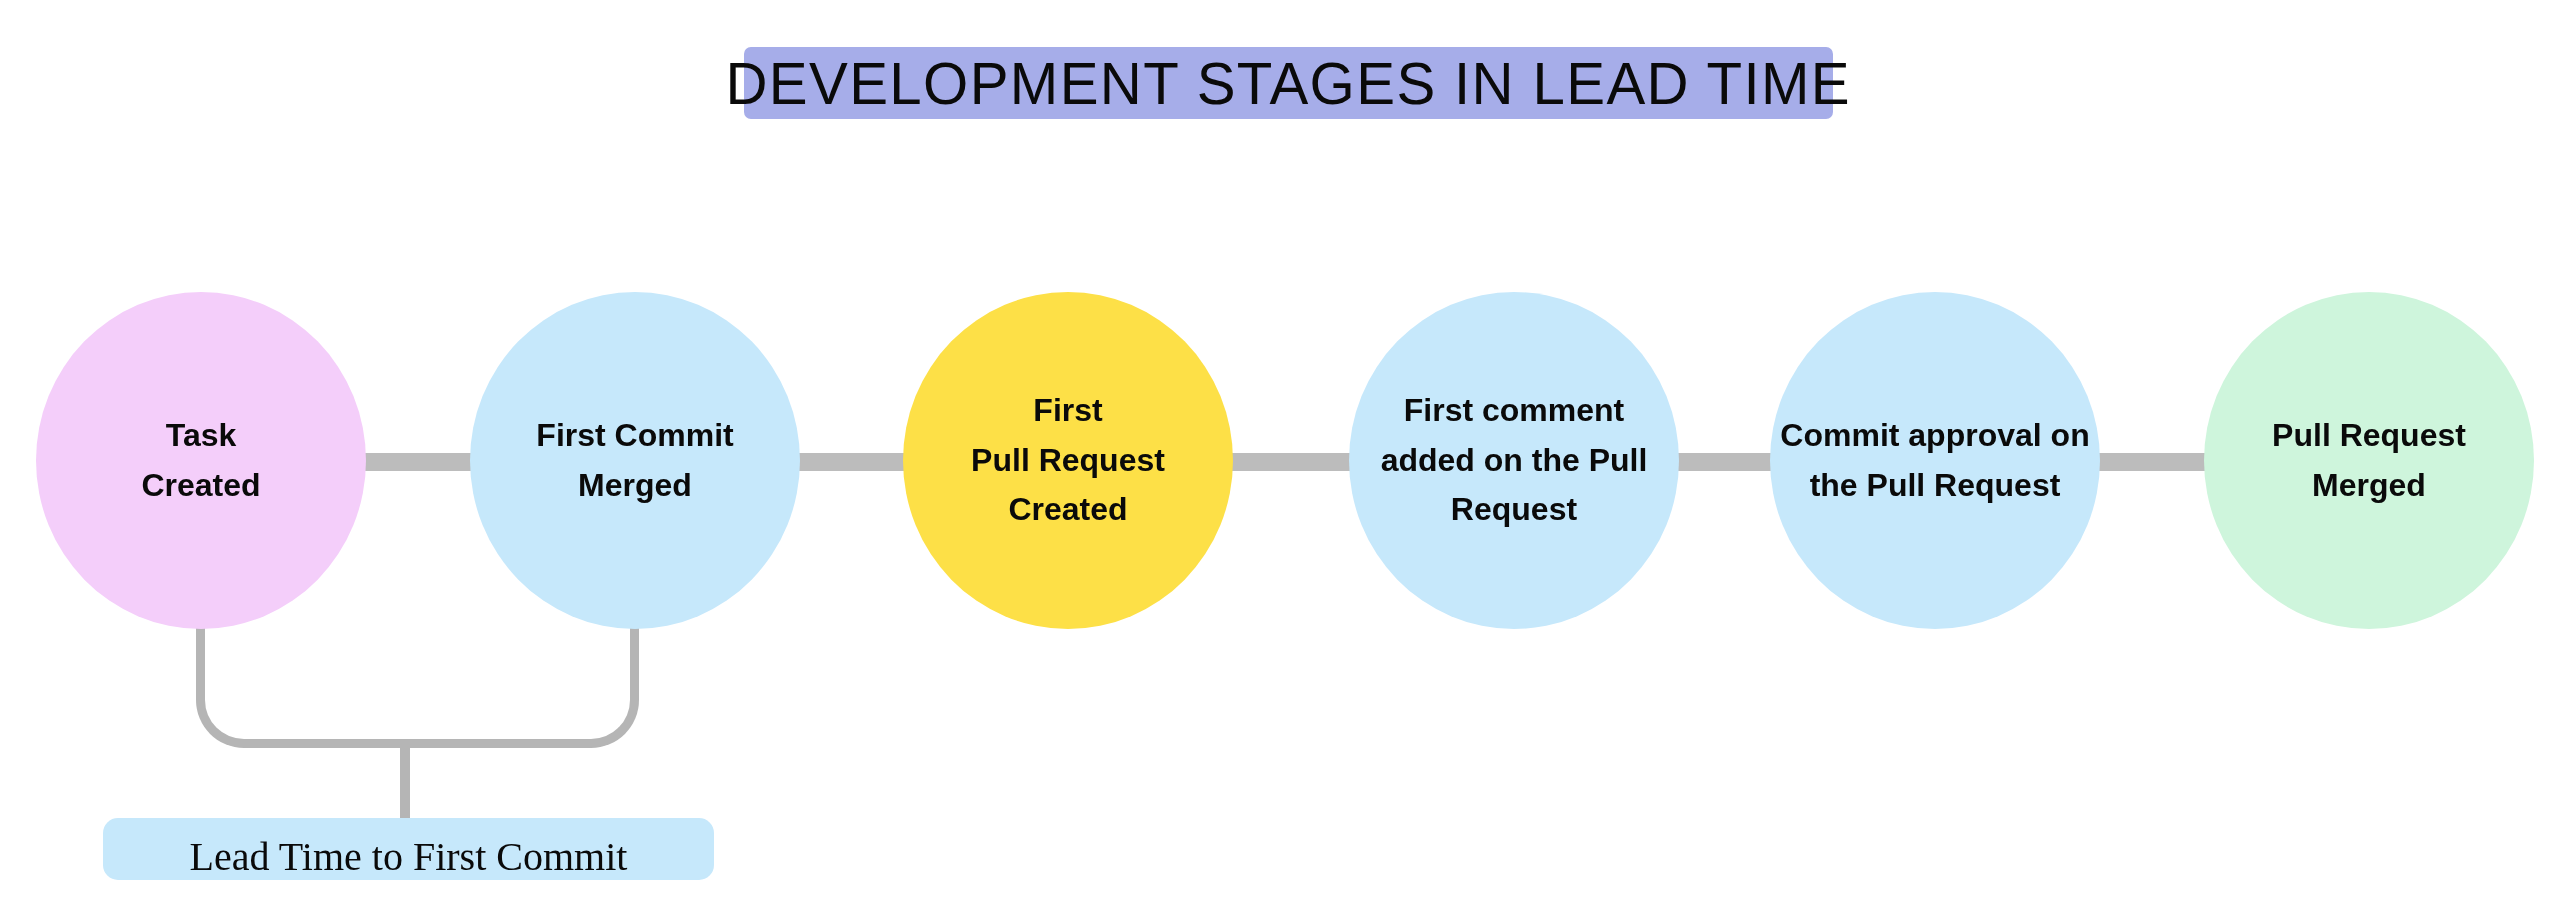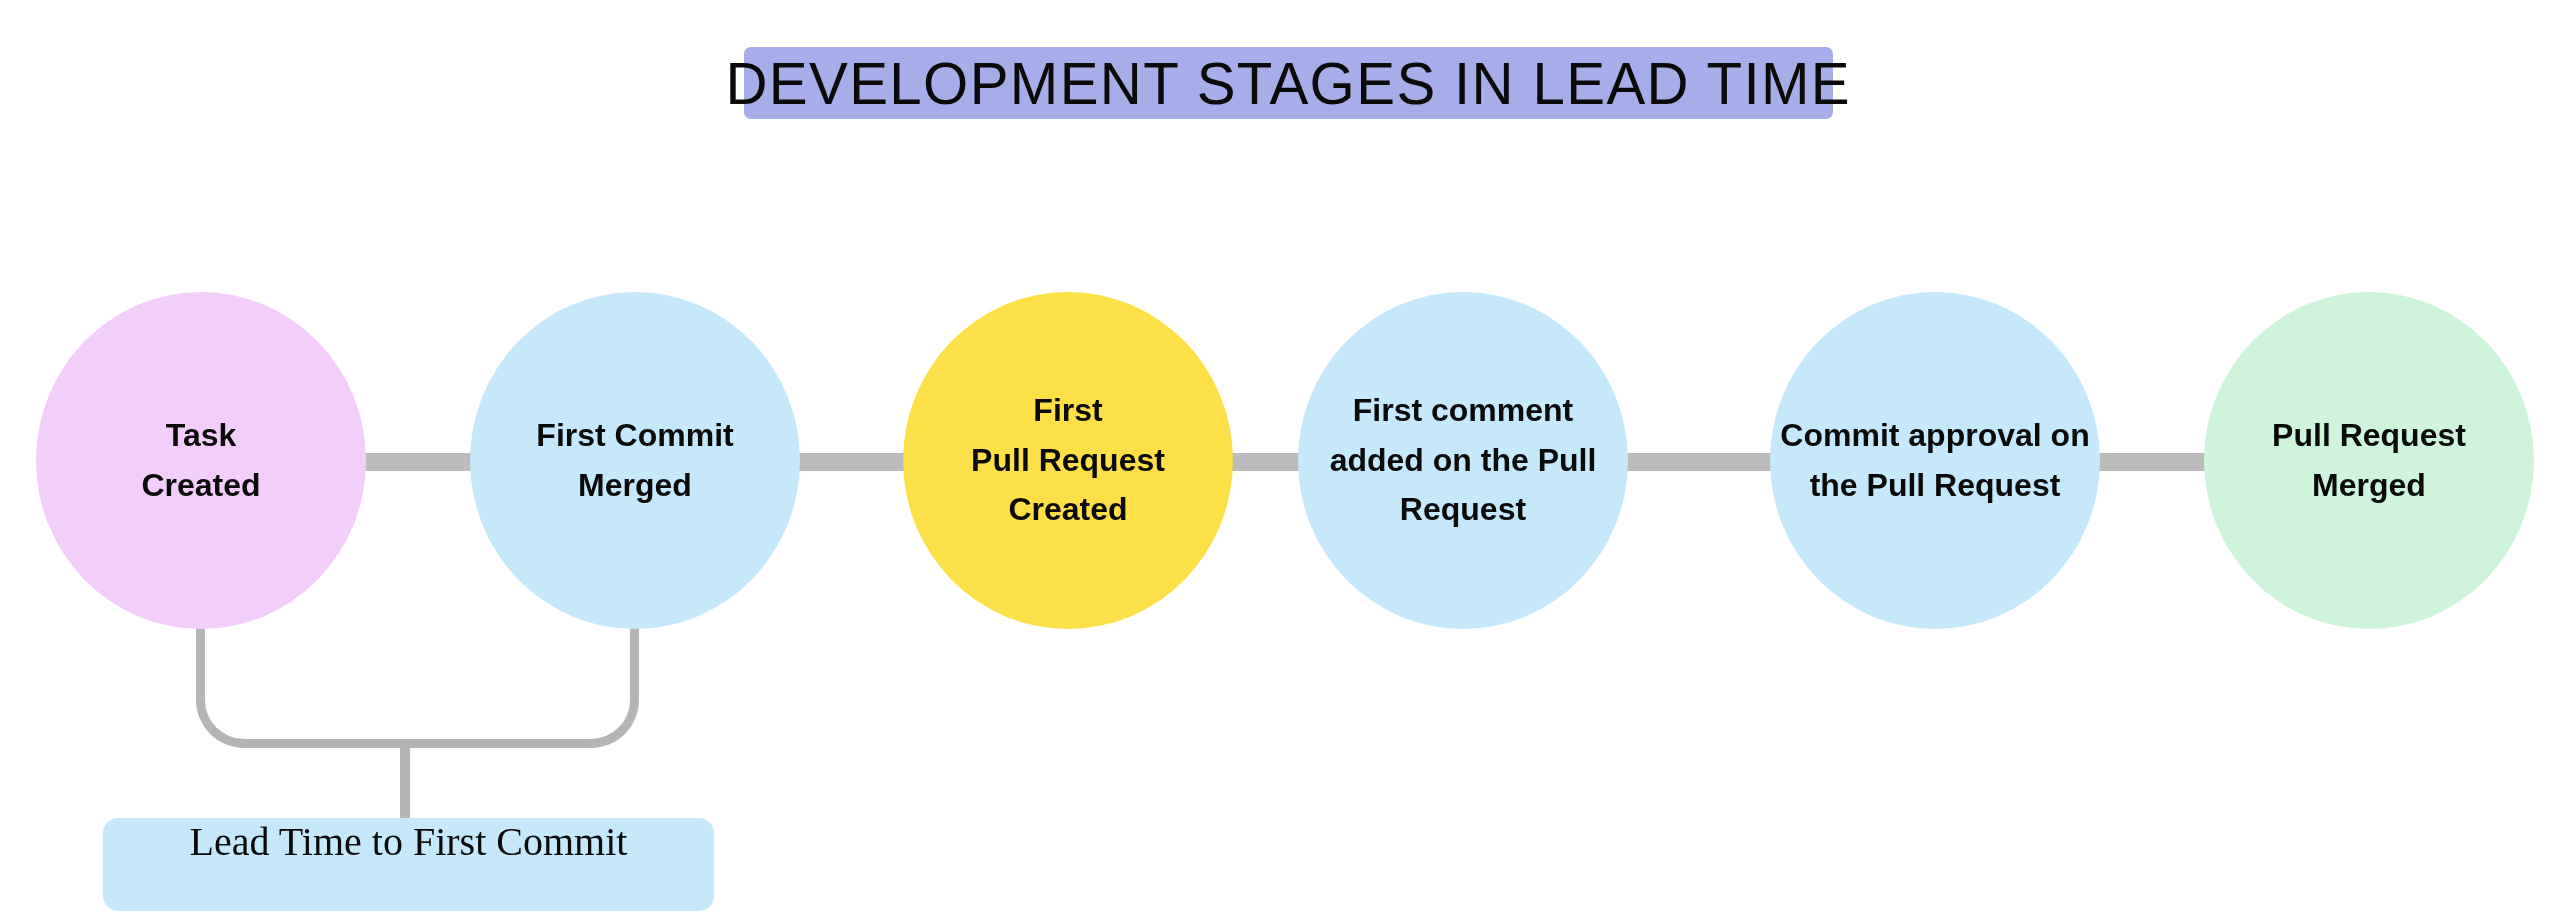--- a/index.html
+++ b/index.html
@@ -40,21 +40,21 @@
   .stage-circle .stage-label{
     font-size:32px;
     font-weight:700;
     line-height:1.56;
     color:#0a0a0a;
     white-space:pre-line;
   }
   .c1{left:36px;}
   .c2{left:470px;}
   .c3{left:903px;}
-  .c4{left:1298px;}
+  .c4{left:1349px;}
   .c5{left:1770px;}
   .c6{left:2204px;}
   .bracket{
     position:absolute;
     left:196px;top:622px;
     width:443px;height:126px;
     box-sizing:border-box;
     border-left:9.6px solid;
     border-right:9.6px solid;
     border-bottom:9.6px solid;
@@ -64,23 +64,23 @@
     border-bottom-right-radius:48px;
   }
   .bracket-stem{
     position:absolute;
     left:400px;top:746px;
     width:9.6px;height:73px;
   }
   .lead-time-label{
     position:absolute;
     left:103px;top:818px;
-    width:611px;height:93px;
+    width:611px;height:62px;
     border-radius:15px;
-    display:flex;align-items:flex-start;justify-content:center;
+    display:flex;align-items:flex-end;justify-content:center;
   }
   .lead-time-label .lead-time-text{
     font-family:cursive;
     font-size:40px;
     color:#0a0a0a;
     white-space:nowrap;
   }
 </style>
 </head>
 <body>

